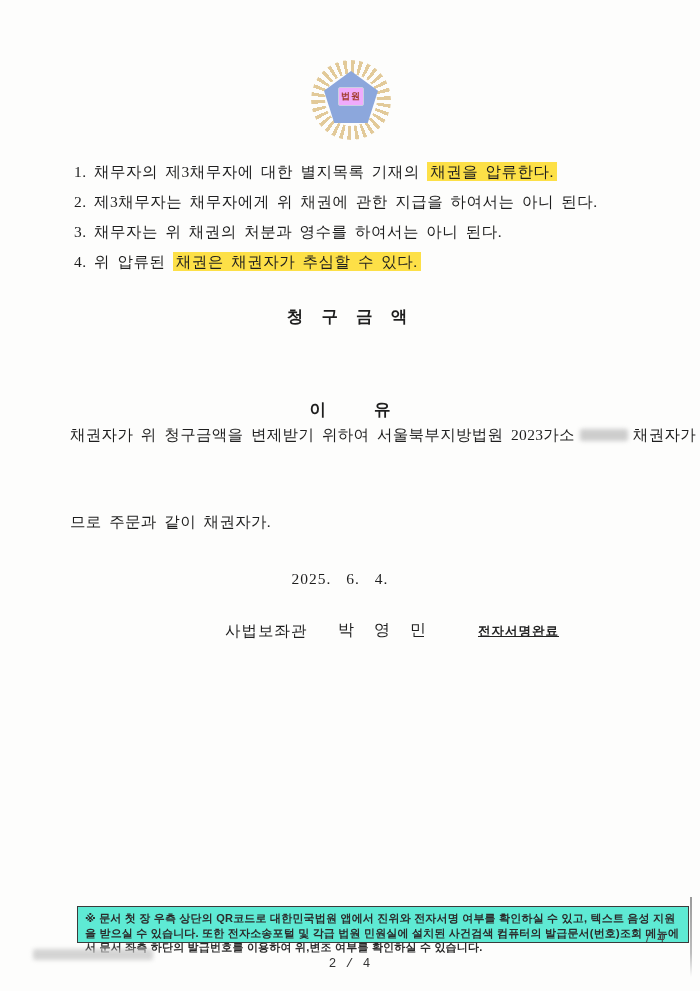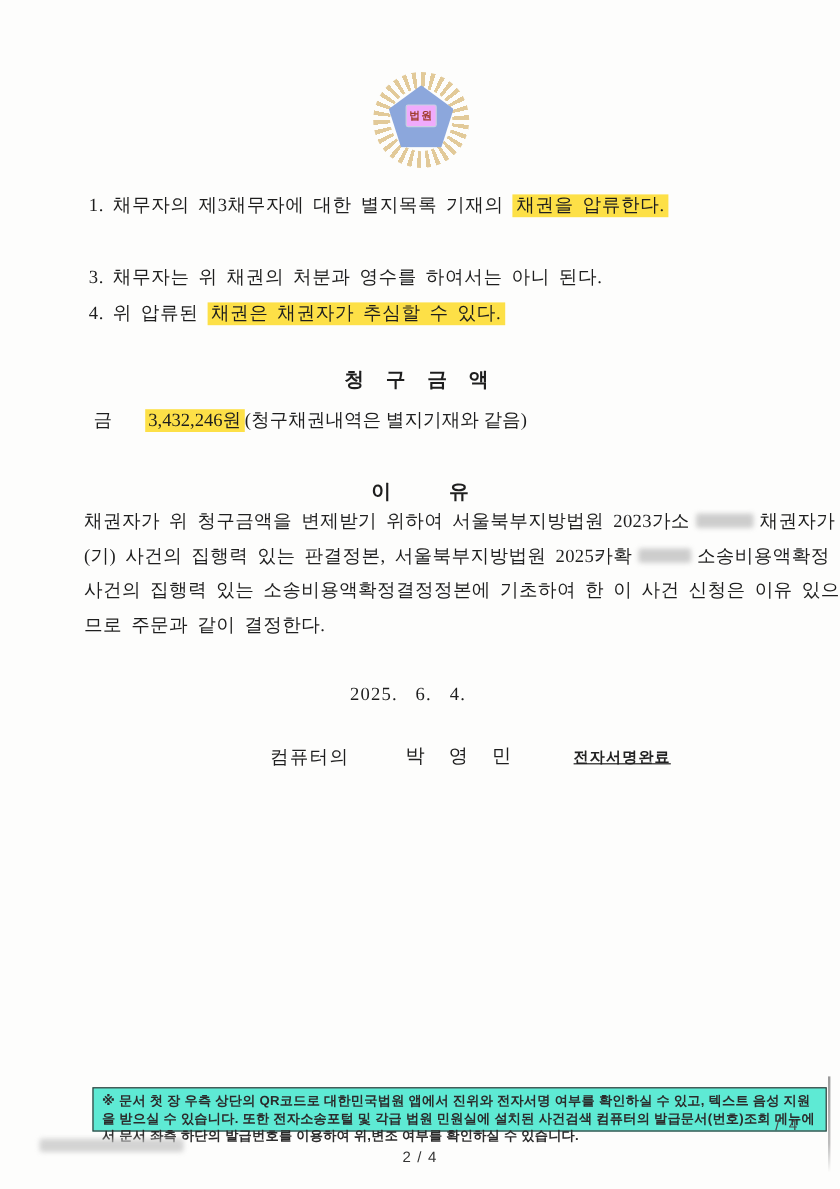--- a/index.html
+++ b/index.html
@@ -103,21 +103,21 @@
     font-family:"Liberation Sans",sans-serif; font-size:13px; color:#4a4a4a;
     word-spacing:4px;
   }
   .issue-number {
     position:absolute; left:33px; top:949px; width:120px; height:11px;
     background:#c2c2c2; filter:blur(2px); opacity:.7; border-radius:2px;
   }
   .page-number {
     position:absolute; left:0; top:957px; width:100%;
     text-align:center;
-    font-family:Liberation Sans, sans-serif; font-size:12.5px; color:#333;
+    font-family:Liberation Mono, monospace; font-size:12.5px; color:#333;
     letter-spacing:1px;
   }
   .scan-line {
     position:absolute; left:690px; top:897px; width:2px; height:80px;
     background:linear-gradient(#9a9a9a, #bdbdbd 70%, rgba(189,189,189,0));
   }
 </style>
 </head>
 <body>
 
@@ -129,51 +129,46 @@
     <div class="pentagon"></div>
     <div class="book">
       <span>법원</span>
     </div>
   </div>
 
   <div class="order-item" style="top:162px;">
     <span>1.</span>
     <span>채무자의 제3채무자에 대한 별지목록 기재의 </span><span class="hl">채권을 압류한다.</span>
   </div>
+  <div class="order-item" style="top:192px;">
+    <span>2.</span>
+    <span>제3채무자는 채무자에게 위 채권에 관한 지급을 하여서는 아니 된다.</span>
+  </div>
   <div class="order-item" style="top:222px;">
     <span>3.</span>
     <span>채무자는 위 채권의 처분과 영수를 하여서는 아니 된다.</span>
   </div>
   <div class="order-item" style="top:252px;font-family:Liberation Serif, serif;">
     <span>4.</span>
     <span>위 압류된 </span><span class="hl">채권은 채권자가 추심할 수 있다.</span>
   </div>
 
   <div class="claim-heading">청 구 금 액</div>
-  <div class="claim-line">
-    <span>금</span><span class="gap"></span><span class="hl">3,432,246원</span><span>(청구채권내역은 별지기재와 같음)</span>
-  </div>
 
   <div class="reason-heading">이 유</div>
   <div class="reason-line" style="top:425px;">
     <span>채권자가 위 청구금액을 변제받기 위하여 서울북부지방법원 2023가소</span><span class="redacted w1"></span><span>채권자가</span>
   </div>
-  <div class="reason-line" style="top:454px;">
-    <span>(기) 사건의 집행력 있는 판결정본, 서울북부지방법원 2025카확</span><span class="redacted w2"></span><span>소송비용액확정</span>
-  </div>
-  <div class="reason-line" style="top:483px;">
-    <span>사건의 집행력 있는 소송비용액확정결정정본에 기초하여 한 이 사건 신청은 이유 있으</span>
-  </div>
   <div class="reason-line" style="top:512px;">
-    <span>므로 주문과 같이 결정한다.</span>
+    <span>므로 주문과 같이 채권자가.</span>
   </div>
 
   <div class="doc-date">2025. 6. 4.</div>
 
-  <div class="sig-role">컴퓨터의</div>
+  <div class="sig-role">사법보좌관</div>
   <div class="sig-name">박 영 민</div>
   <div class="sig-esign">전자서명완료</div>
 
   <div class="footer-box">
     <span>※ 문서 첫 장 우측 상단의 QR코드로 대한민국법원 앱에서 진위와 전자서명 여부를 확인하실 수 있고, 텍스트 음성 지원을 받으실 수 있습니다. 또한 전자소송포털 및 각급 법원 민원실에 설치된 사건검색 컴퓨터의 발급문서(번호)조회 메뉴에서 문서 좌측 하단의 발급번호를 이용하여 위,변조 여부를 확인하실 수 있습니다.</span>
   </div>
   <div class="partial-page">/ 4</div>
   <div class="issue-number"></div>
   <div class="page-number">2 / 4</div>
   <div class="scan-line"></div>

